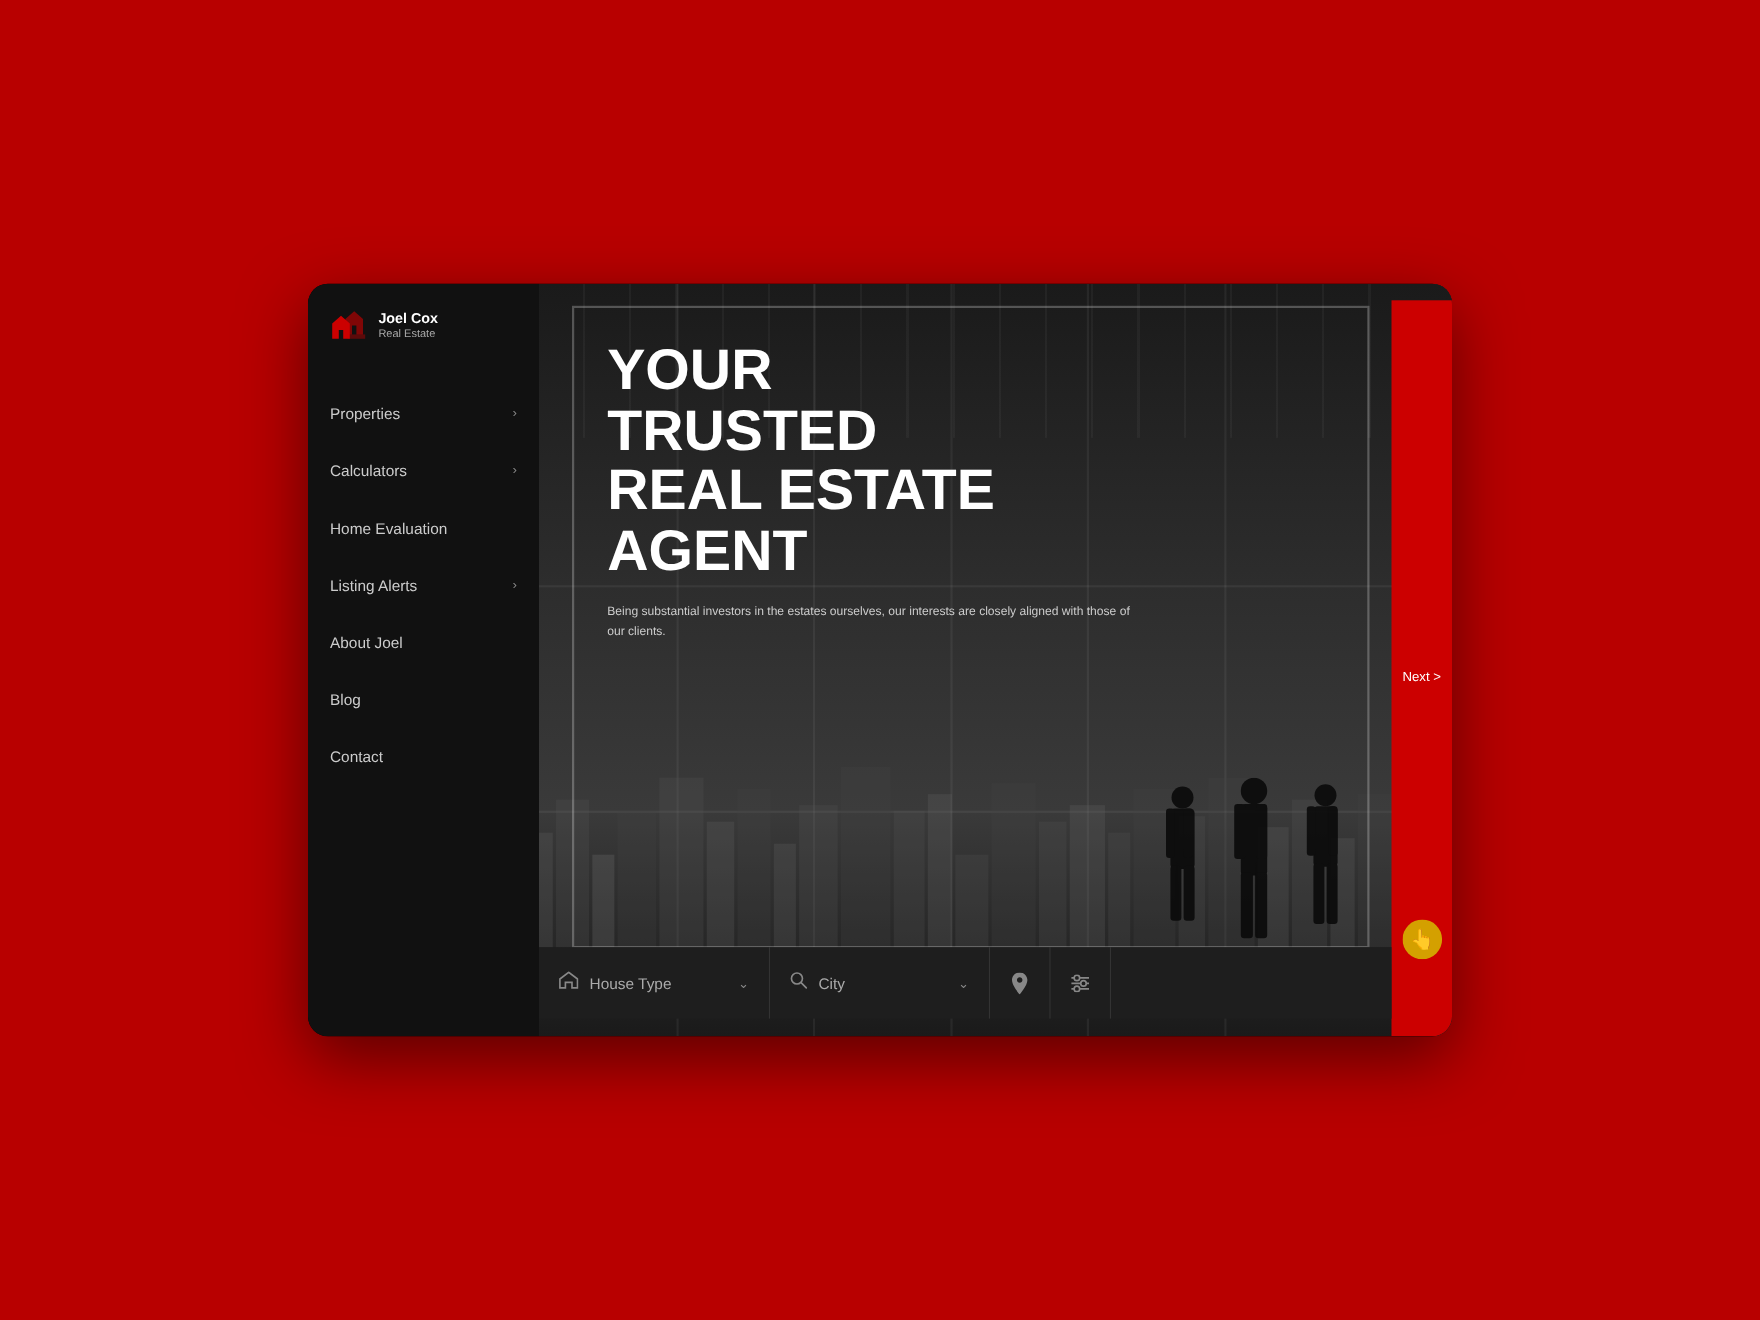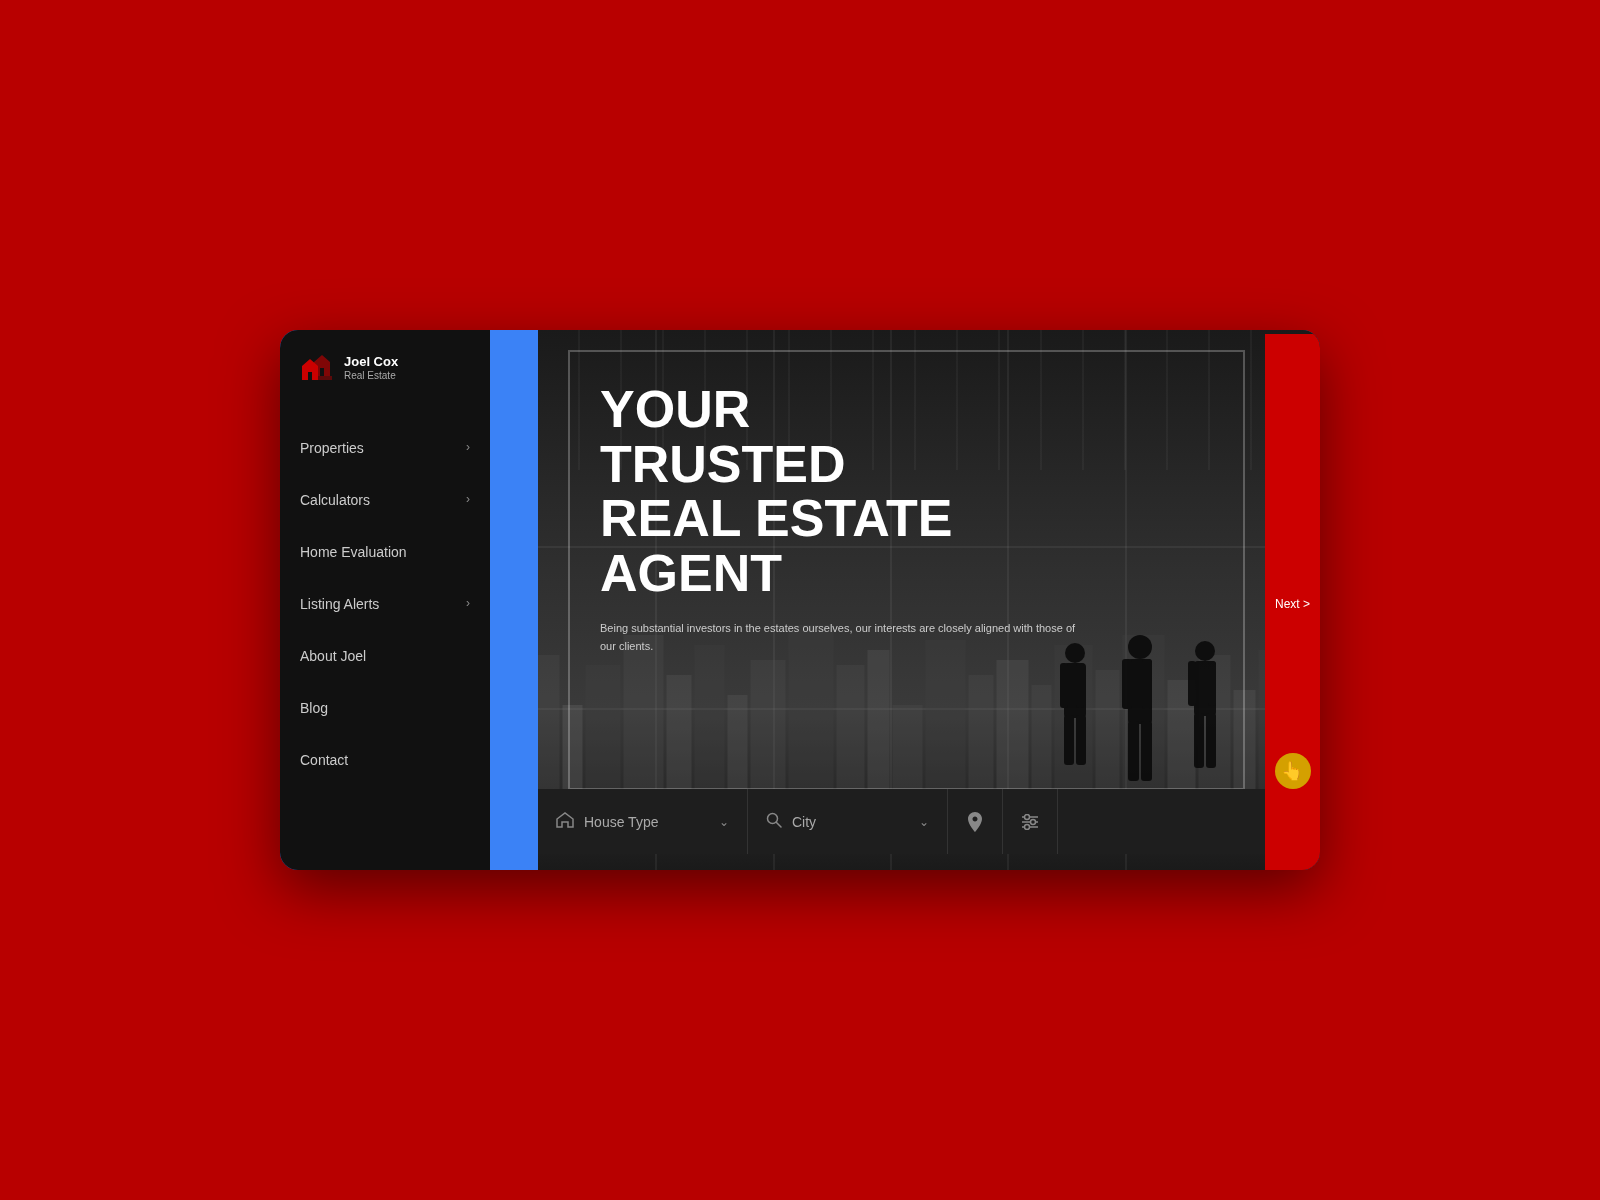--- a/index.html
+++ b/index.html
@@ -9,22 +9,22 @@
       background-color: #b80000;
       display: flex;
       align-items: center;
       justify-content: center;
       font-family: 'Arial', sans-serif;
       overflow: hidden;
     }
 
     .device-frame {
       width: 1040px;
-      height: 540px;
-      background: #3b82f6;
+      height: 684px;
+      background: #000000;
       border-radius: 18px;
       overflow: hidden;
       display: flex;
       flex-direction: row;
       position: relative;
       box-shadow: 0 20px 60px rgba(0,0,0,0.5);
     }
 
     
     .sidebar {
@@ -87,21 +87,20 @@
     .nav-item .chevron {
       color: #888;
       font-size: 12px;
     }
 
     
     .main-content {
       flex: 1;
       position: relative;
       overflow: hidden;
-      margin-left: 48px;
     }
 
     
     .hero-area {
       position: absolute;
       top: 0;
       left: 0;
       right: 0;
       bottom: 0;
       background: #2a2a2a;
@@ -112,21 +111,21 @@
     .hero-bg {
       position: absolute;
       inset: 0;
       background: linear-gradient(180deg, #1a1a1a 0%, #2d2d2d 40%, #3a3a3a 70%, #1a1a1a 100%);
     }
 
     
     .red-panel {
       position: absolute;
       right: 0;
-      top: 4px;
+      top: 15px;
       width: 55px;
       height: 100%;
       background: #cc0000;
       display: flex;
       flex-direction: column;
       align-items: center;
       justify-content: center;
     }
 
     .next-button {

